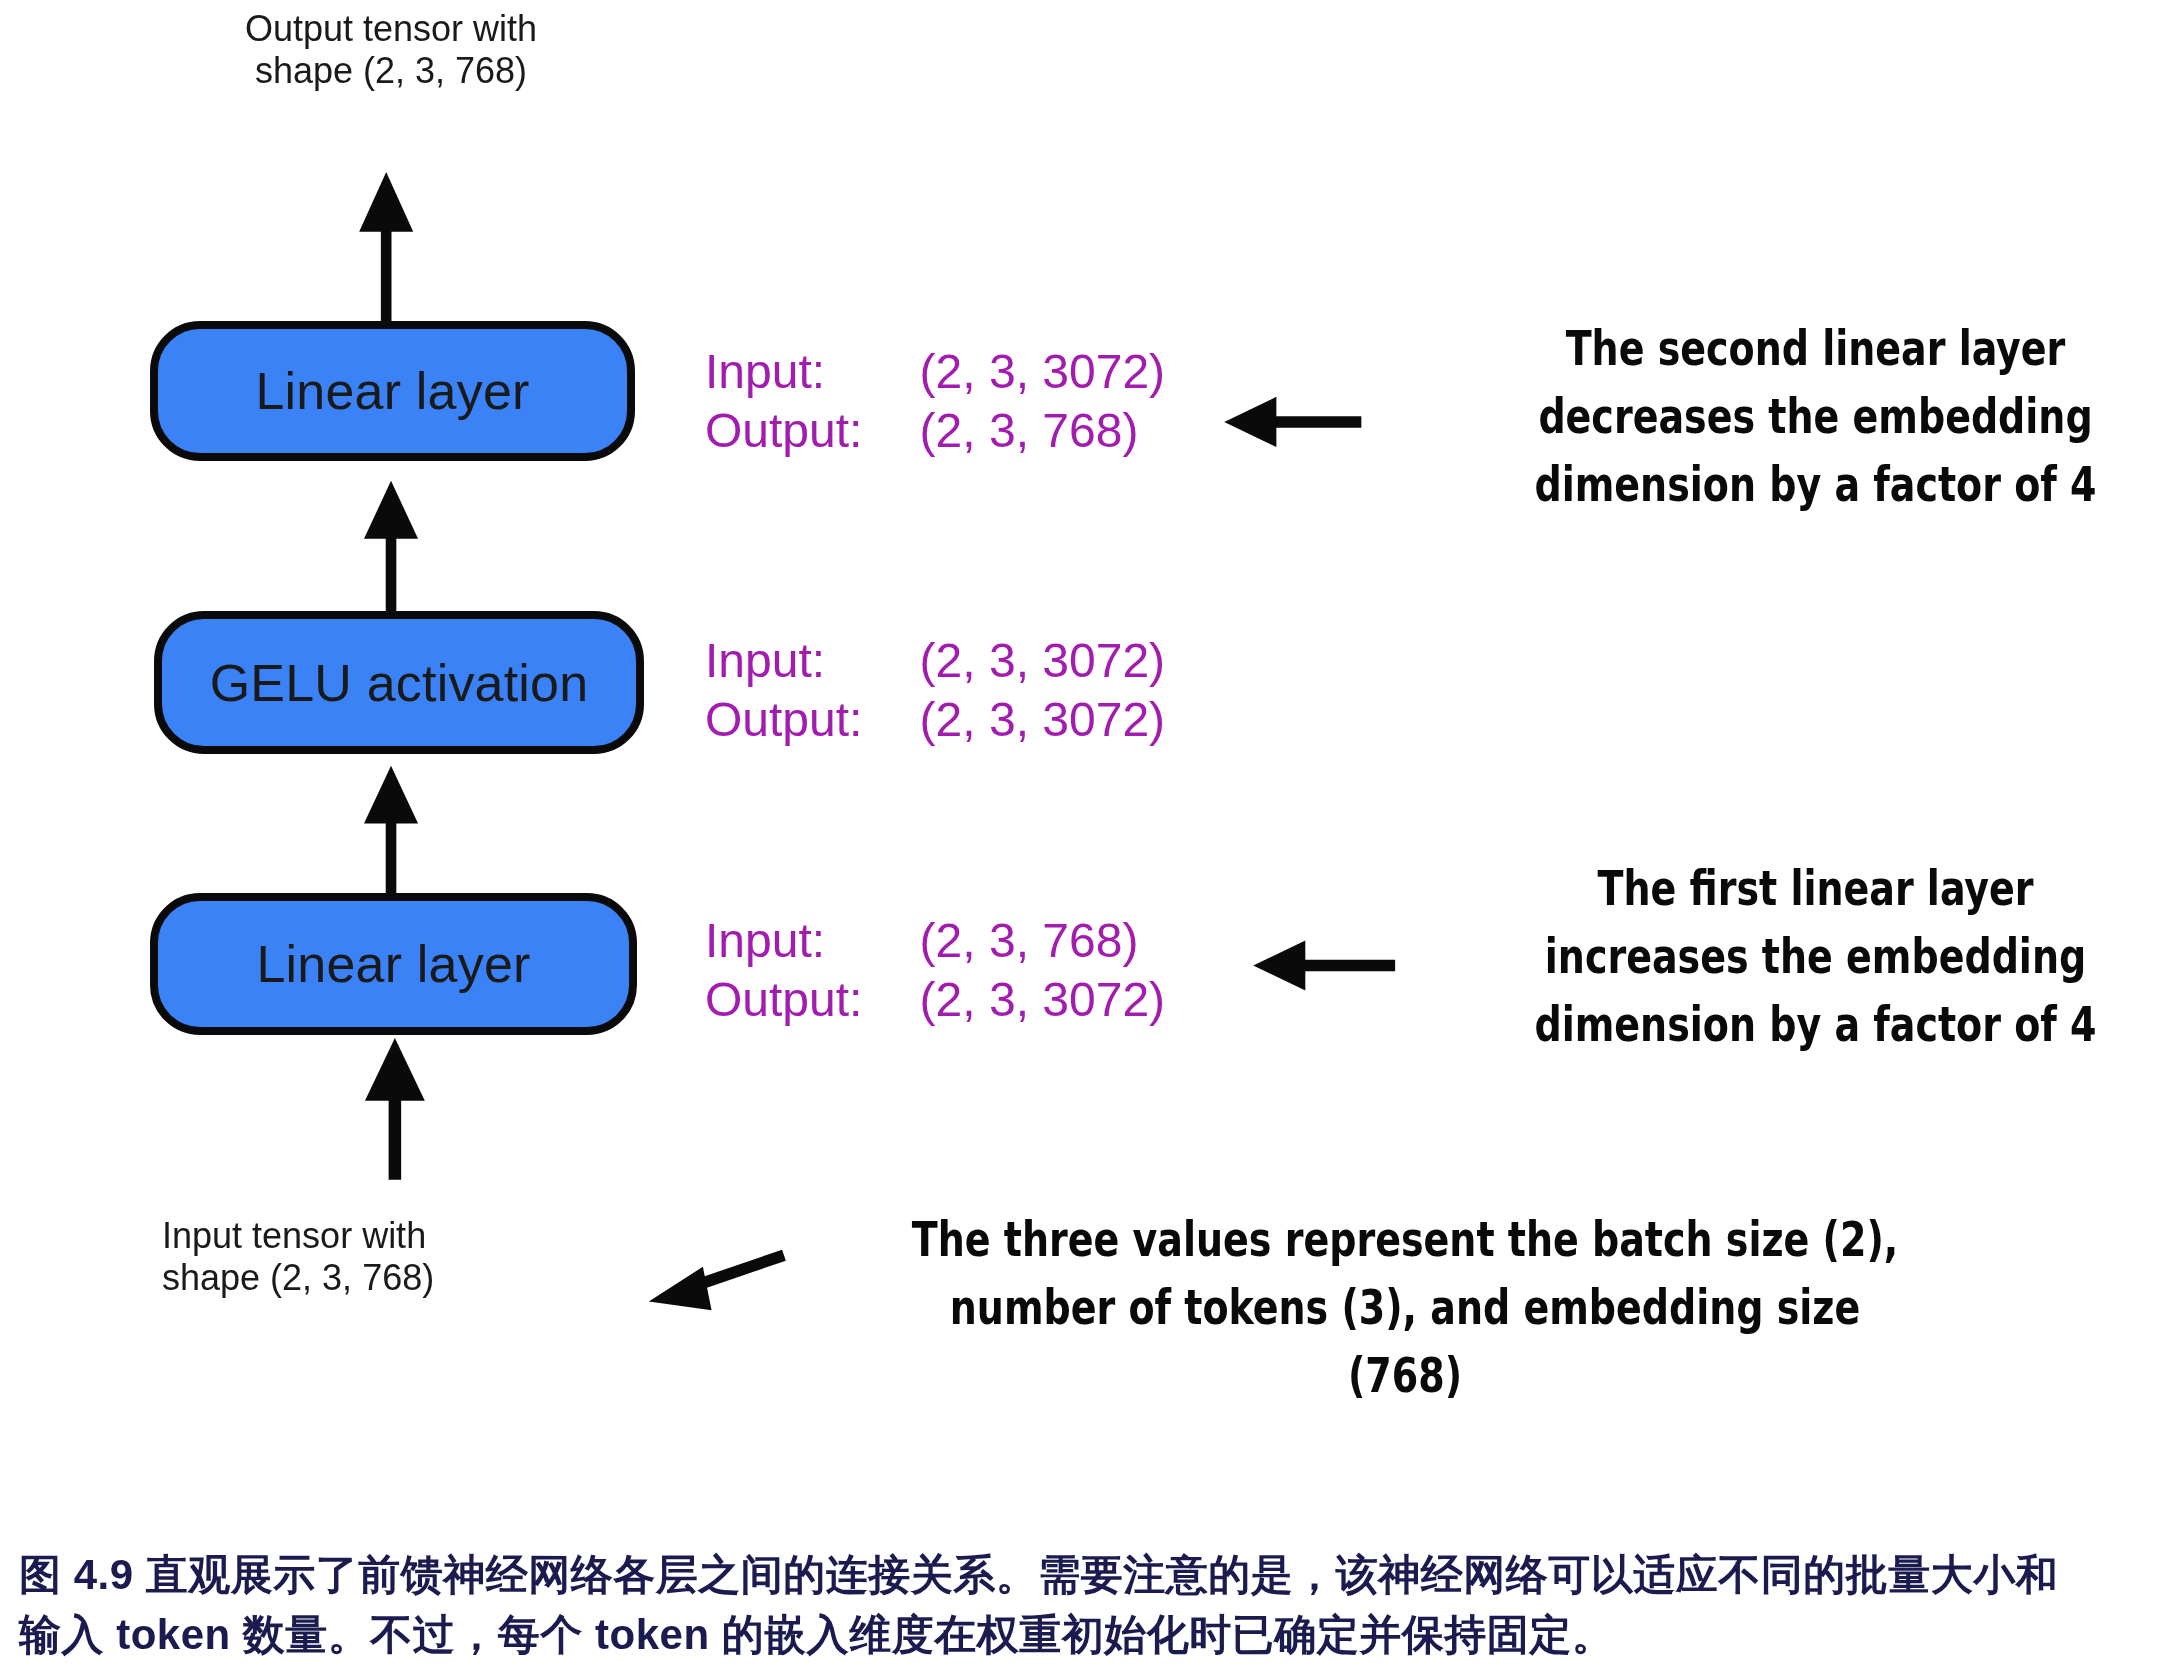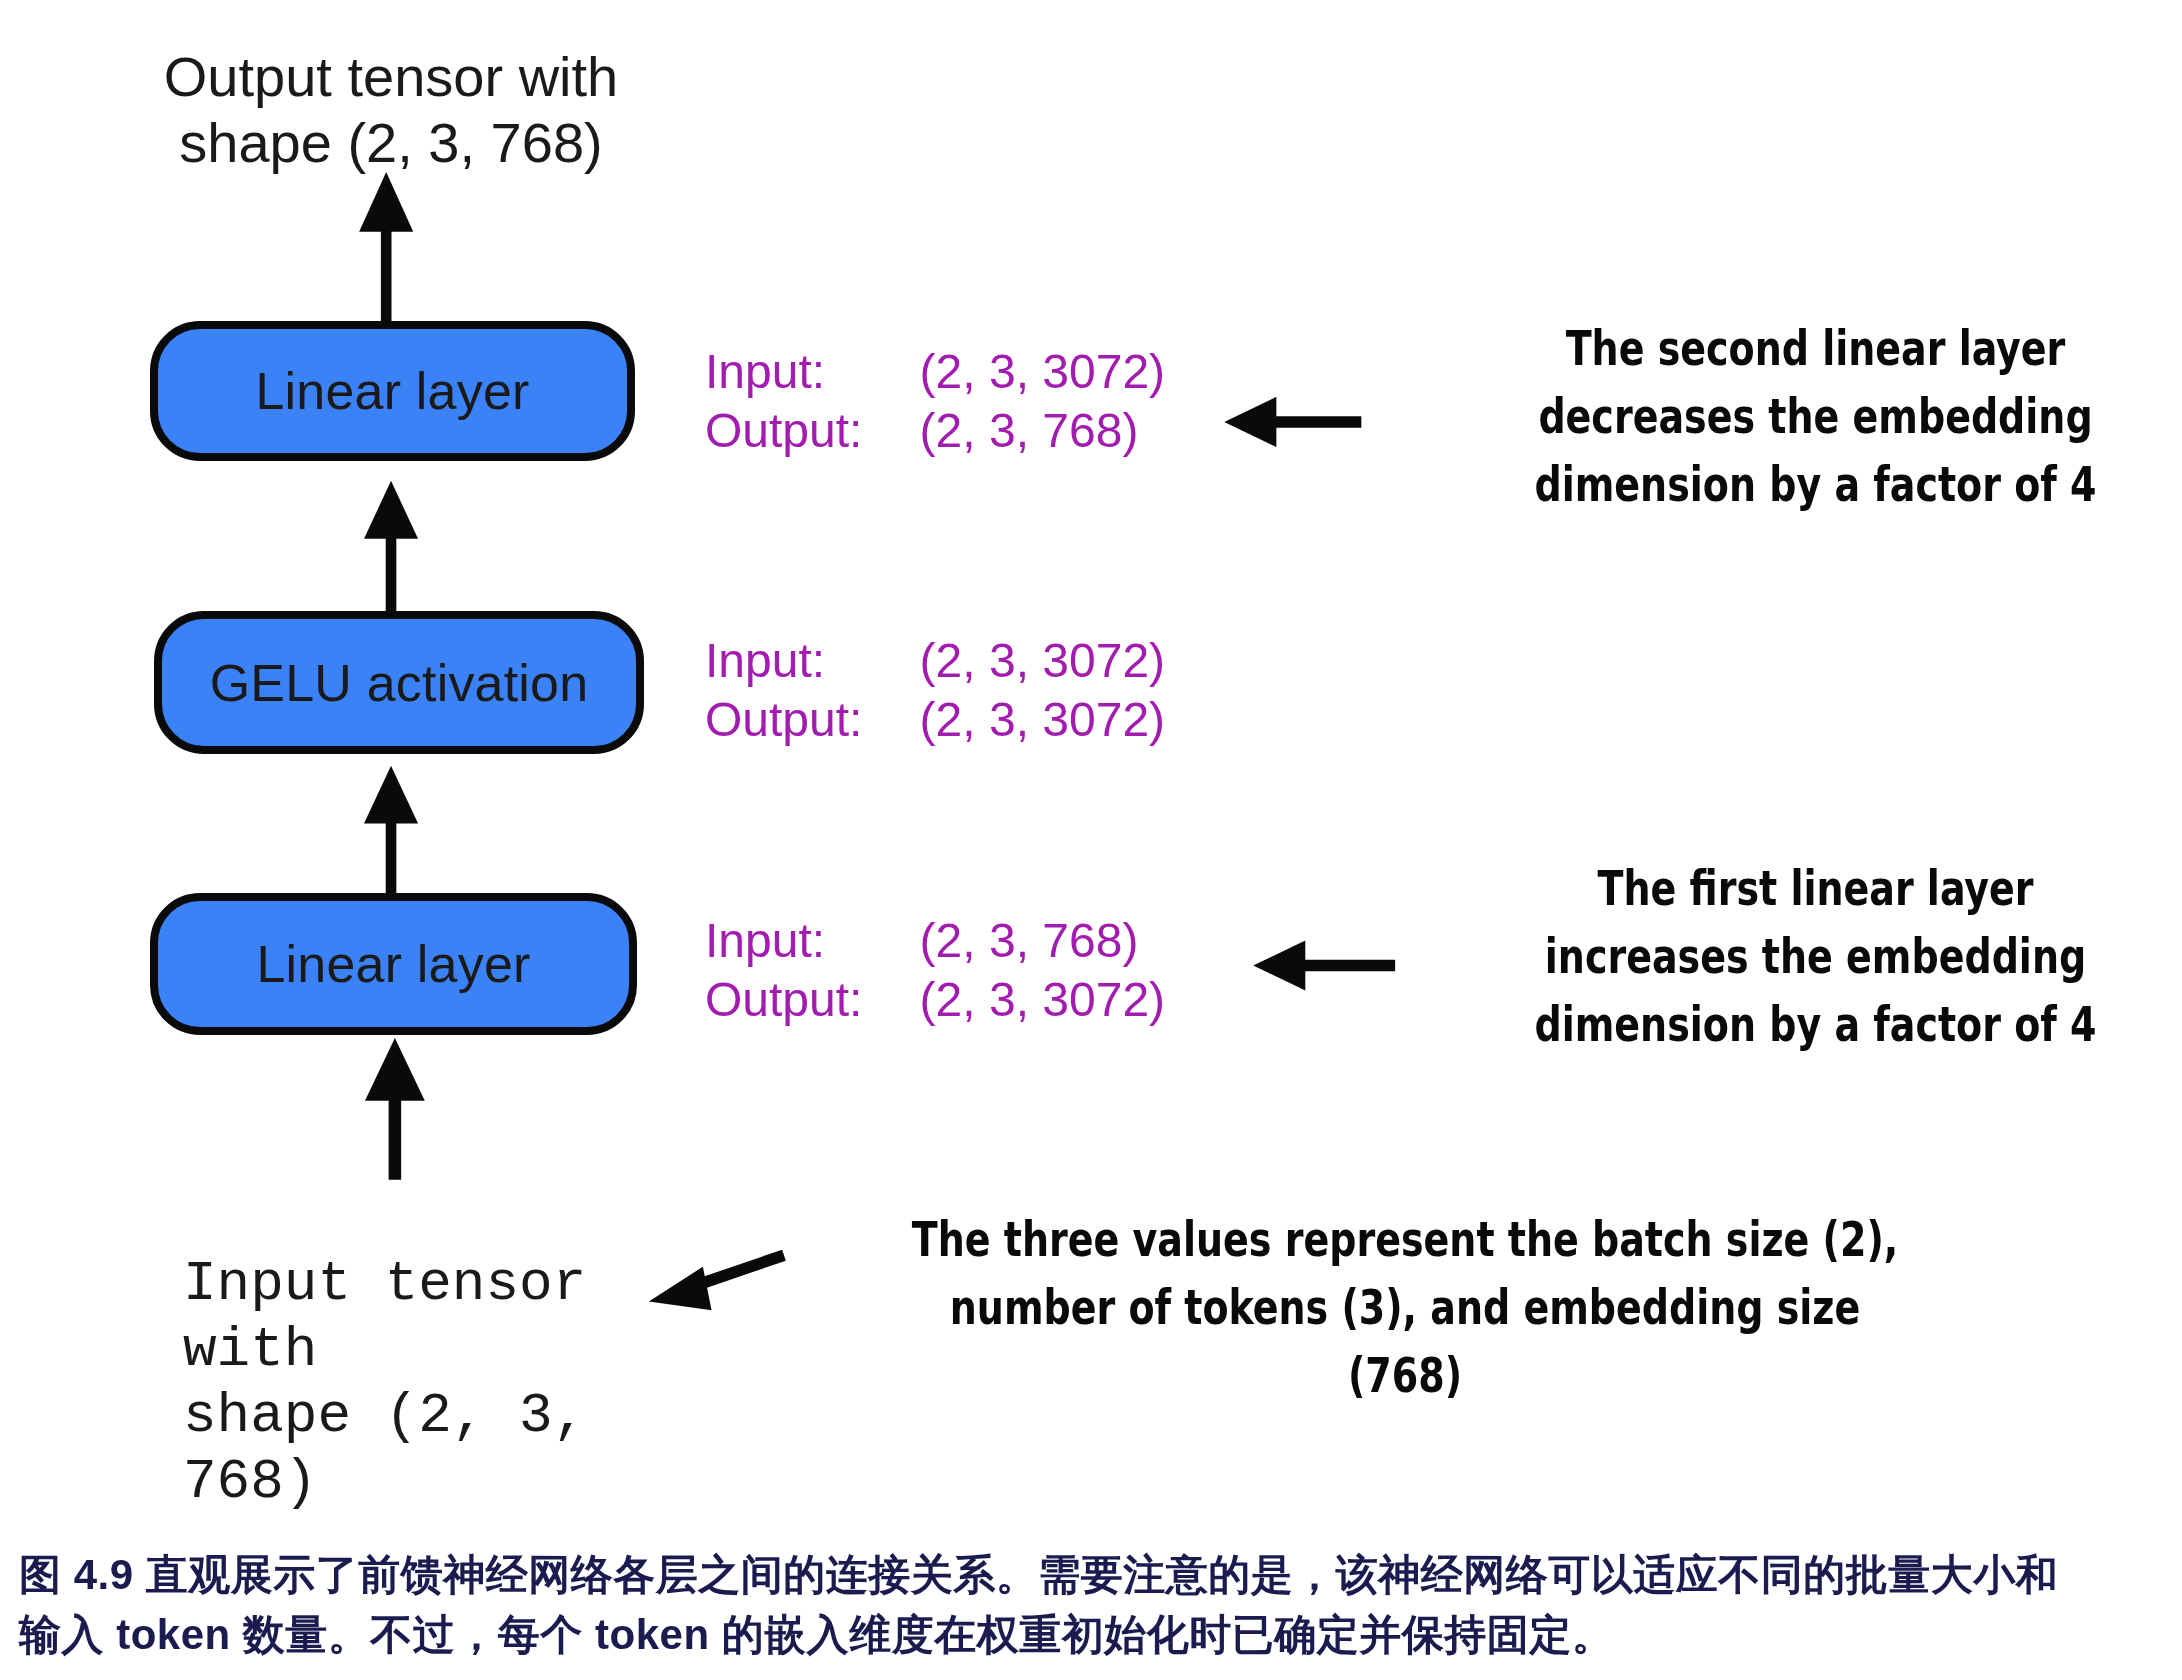--- a/index.html
+++ b/index.html
@@ -31,26 +31,25 @@
     justify-content: center;
     font-size: 52px;
     letter-spacing: 0.2px;
     color: #1a1a1a;
     line-height: 1;
   }
 
   
   .tensor-label {
     position: absolute;
-    font-size: 56px;
+    font-size: 36px;
     line-height: 1.18;
     color: #1a1a1a;
     text-align: center;
     white-space: pre-line;
-    margin-top: 36px;
   }
   .tensor-label.left-align { text-align: left; }
 
   
   .io-block {
     position: absolute;
     font-size: 48px;
     line-height: 1.2;
     color: #a21caf;
     display: grid;
@@ -176,21 +175,21 @@
   </div>
 
   <div class="annotation" style="left:1468px; top:314px; width:695px;">The second linear layer
 decreases the embedding
 dimension by a factor of 4</div>
 
   <div class="annotation" style="left:1468px; top:854px; width:695px;">The first linear layer
 increases the embedding
 dimension by a factor of 4</div>
 
-  <div class="tensor-label left-align" style="left:183px; top:1215px; width:502px;font-family:Liberation Mono, monospace;">Input tensor with
+  <div class="tensor-label left-align" style="left:162px; top:1215px; width:502px;">Input tensor with
 shape (2, 3, 768)</div>
 
   <div class="annotation" style="left:811px; top:1205px; width:1188px;">The three values represent the batch size (2),
 number of tokens (3), and embedding size
 (768)</div>
 
   <div class="caption" style="left:19px; top:1545px; width:2153px;">图 4.9 直观展示了前馈神经网络各层之间的连接关系。需要注意的是，该神经网络可以适应不同的批量大小和
 输入 token 数量。不过，每个 token 的嵌入维度在权重初始化时已确定并保持固定。</div>
 
 </div>

